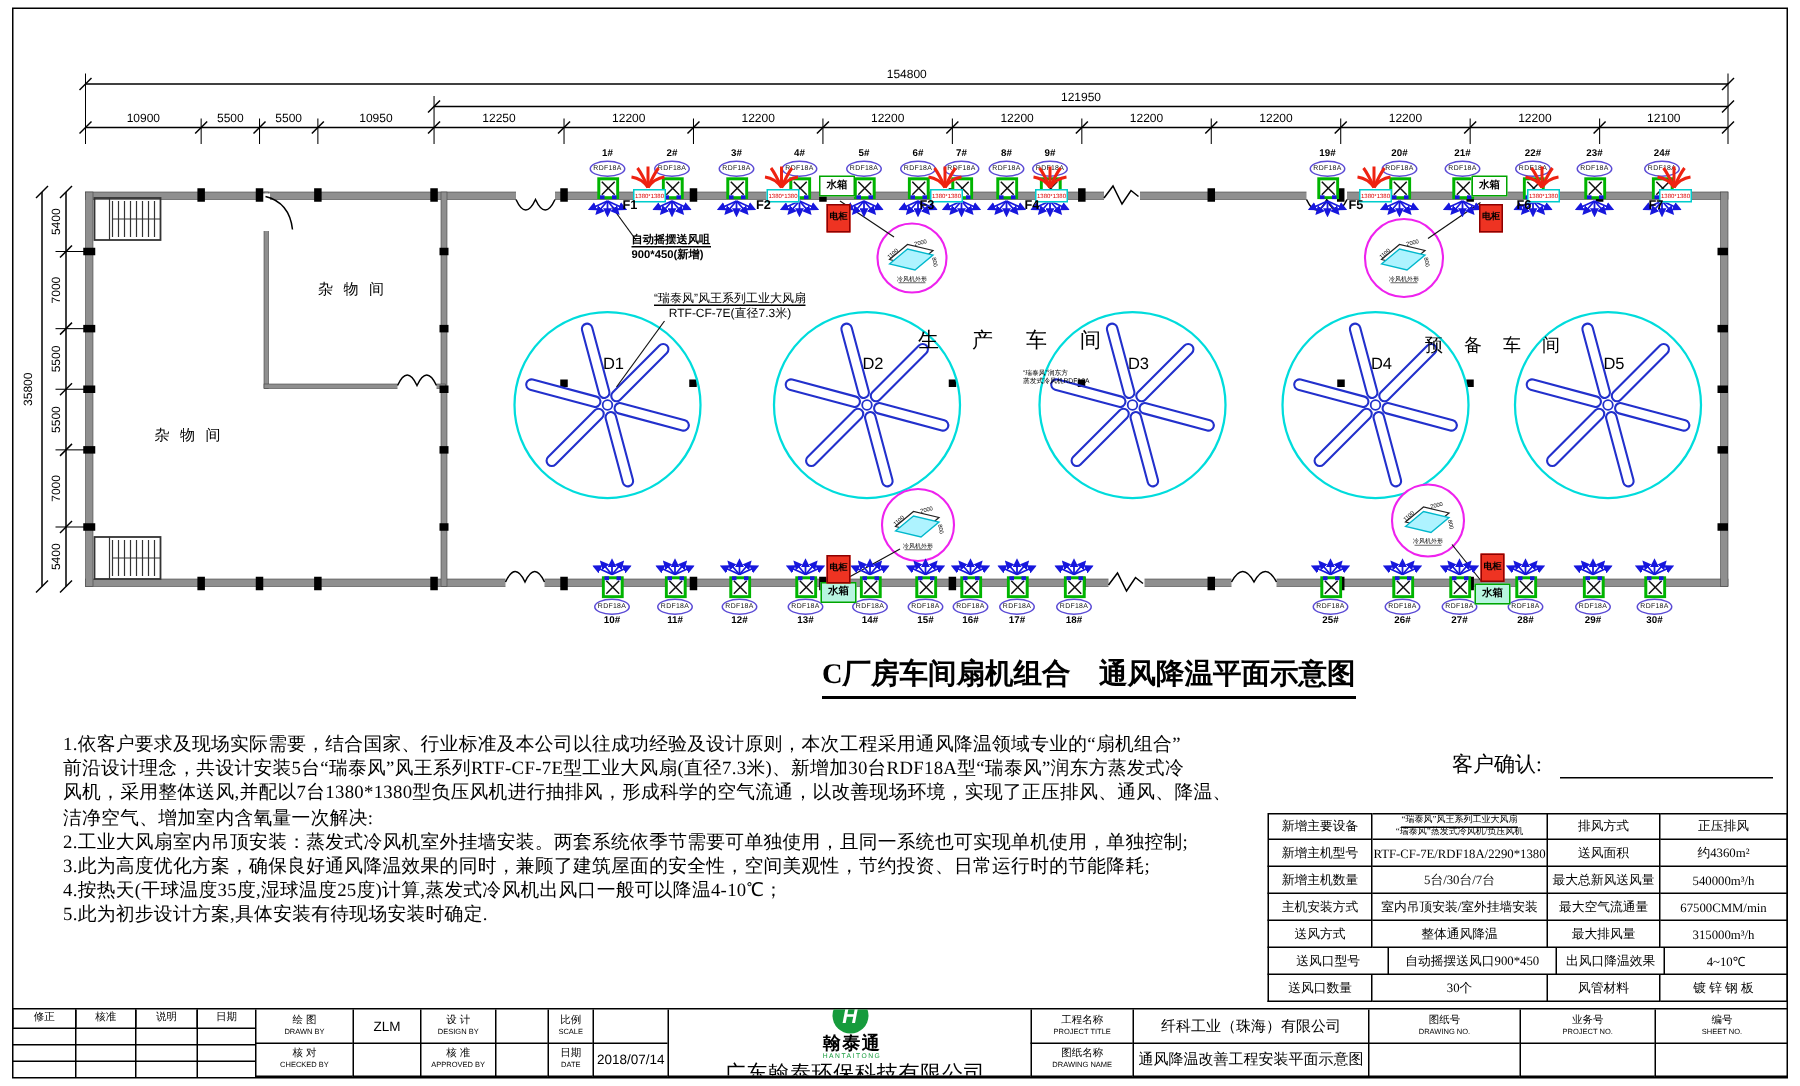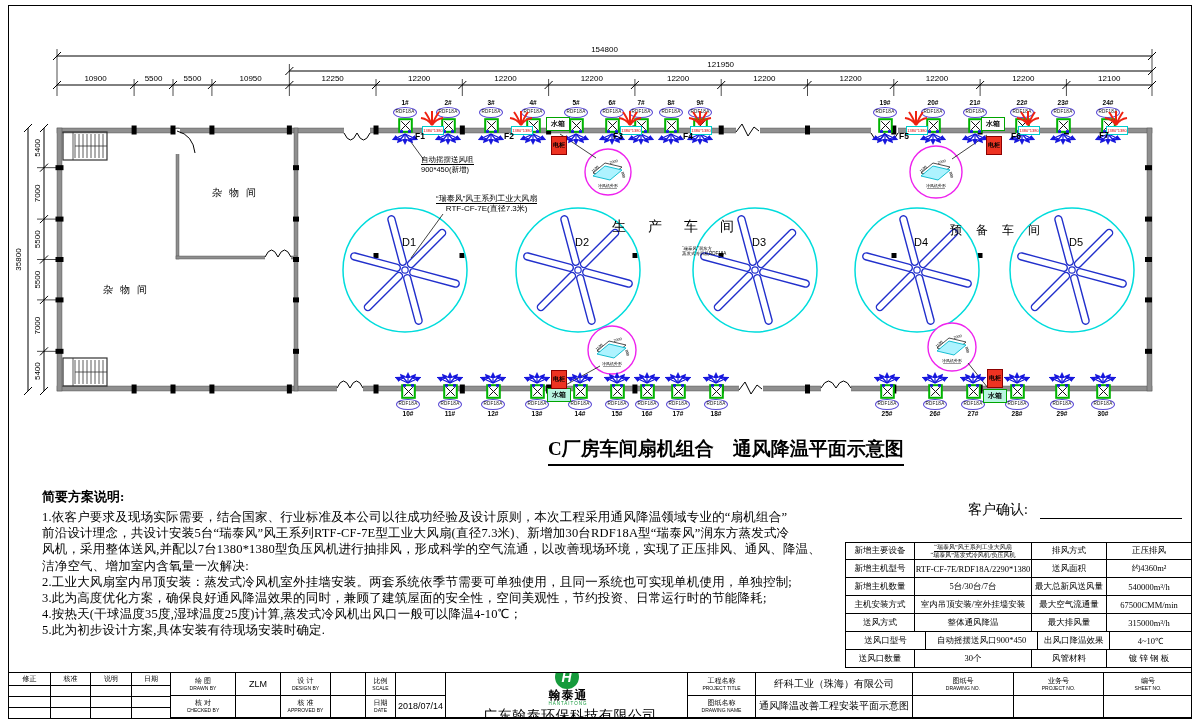--- a/index.html
+++ b/index.html
@@ -986,51 +986,50 @@
       <div class="abs" style="left:1104px;top:110px;width:24px;"><svg width="24" height="16">
           <g stroke="#ee2211" stroke-width="2" fill="none">
             <path d="M12,15 Q8,9 1,8"></path>
             <path d="M12,15 Q8,6 5,2"></path>
             <path d="M12,15 Q12,7 12,1"></path>
             <path d="M12,15 Q16,6 19,2"></path>
             <path d="M12,15 Q16,9 23,8"></path>
           </g>
         </svg></div>
       <div class="exh-box" style="left:1106px;top:126px;width:20px;height:7px;">1380*1380</div>
-      <div class="exh-label" style="left:1099px;top:131px;font-family:Liberation Mono, monospace;">F7</div>
+      <div class="exh-label" style="left:1099px;top:131px;">F7</div>
       <div class="tank" style="left:546px;top:117px;width:22px;height:12px;line-height:12px;">水箱</div>
       <div class="tank" style="left:981px;top:117px;width:22px;height:12px;line-height:12px;">水箱</div>
       <div class="tank bottom" style="left:547px;top:388px;width:22px;height:12px;line-height:12px;">水箱</div>
       <div class="tank bottom" style="left:983px;top:389px;width:22px;height:12px;line-height:12px;">水箱</div>
       <div class="cab" style="left:551px;top:136px;width:14px;height:17px;line-height:17px;">电柜</div>
       <div class="cab" style="left:986px;top:136px;width:14px;height:17px;line-height:17px;">电柜</div>
       <div class="cab" style="left:551px;top:370px;width:14px;height:17px;line-height:17px;">电柜</div>
       <div class="cab" style="left:987px;top:369px;width:14px;height:17px;line-height:17px;">电柜</div>
       <div class="room-lbl" style="left:612px;top:194px;font-size:14px;letter-spacing:22px;margin-top:24px;">生产车间</div>
       <div class="room-lbl" style="left:950px;top:222px;font-size:12px;letter-spacing:14px;">预备车间</div>
       <div class="room-lbl" style="left:212px;top:186px;font-size:10px;letter-spacing:7px;">杂物间</div>
       <div class="room-lbl" style="left:103px;top:283px;font-size:10px;letter-spacing:7px;">杂物间</div>
-      <div class="note-sm" style="left:421px;top:155px;">
+      <div class="note-sm" style="left:421px;top:155px;font-weight:bold;">
         <div style="border-bottom:1px solid #000">自动摇摆送风咀</div>
         <div>900*450(新增)</div>
       </div>
       <div class="note-sm" style="left:436px;top:194px;font-size:8px;text-align:center;">
         <div style="border-bottom:1px solid #000">“瑞泰风”风王系列工业大风扇</div>
         <div>RTF-CF-7E(直径7.3米)</div>
       </div>
       <div class="note-sm" style="left:682px;top:246px;font-size:4.5px;line-height:5px;">
         <div>“瑞泰风”润东方</div>
         <div>蒸发式冷风机RDF18A</div>
       </div>
     </div>
 
   <div id="title" class="abs" style="left:548px;top:436px;">C厂房车间扇机组合　通风降温平面示意图</div>
 
   <div id="notes">
-    <div id="notes-heading">简要方案说明:</div>
     <div id="note-lines">
         <div class="note-line">1.依客户要求及现场实际需要，结合国家、行业标准及本公司以往成功经验及设计原则，本次工程采用通风降温领域专业的“扇机组合”</div>
         <div class="note-line">前沿设计理念，共设计安装5台“瑞泰风”风王系列RTF-CF-7E型工业大风扇(直径7.3米)、新增加30台RDF18A型“瑞泰风”润东方蒸发式冷</div>
         <div class="note-line">风机，采用整体送风,并配以7台1380*1380型负压风机进行抽排风，形成科学的空气流通，以改善现场环境，实现了正压排风、通风、降温、</div>
         <div class="note-line">洁净空气、增加室内含氧量一次解决:</div>
         <div class="note-line">2.工业大风扇室内吊顶安装：蒸发式冷风机室外挂墙安装。两套系统依季节需要可单独使用，且同一系统也可实现单机使用，单独控制;</div>
         <div class="note-line">3.此为高度优化方案，确保良好通风降温效果的同时，兼顾了建筑屋面的安全性，空间美观性，节约投资、日常运行时的节能降耗;</div>
         <div class="note-line">4.按热天(干球温度35度,湿球温度25度)计算,蒸发式冷风机出风口一般可以降温4-10℃；</div>
         <div class="note-line">5.此为初步设计方案,具体安装有待现场安装时确定.</div>
       </div>

